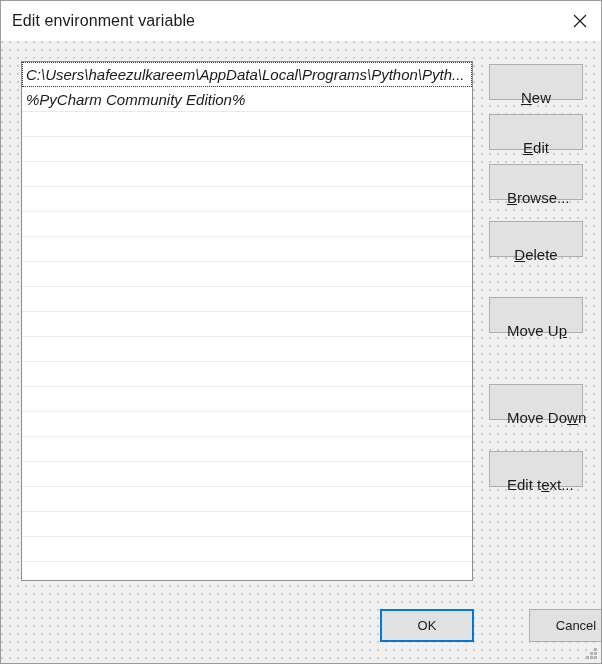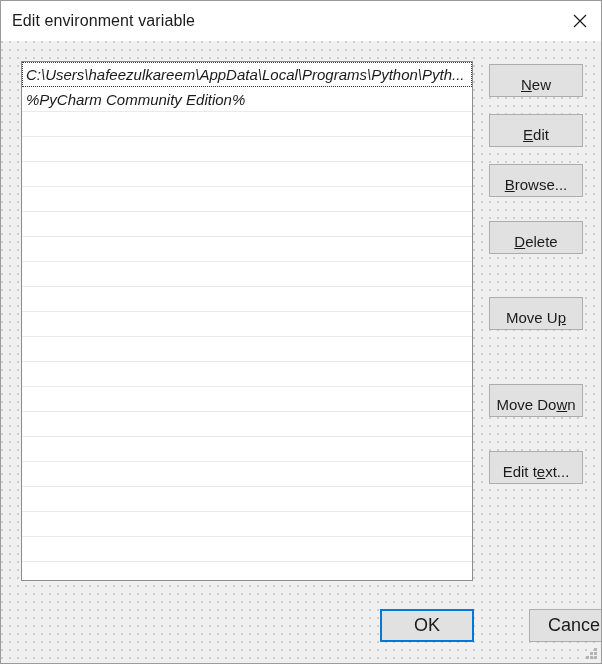--- a/index.html
+++ b/index.html
@@ -115,21 +115,21 @@
     height: 33px;
     box-sizing: border-box;
     background: #e1e1e1;
     border: 1px solid #adadad;
     color: #1b1b1b;
     font-family: "Liberation Sans", sans-serif;
     font-size: 15px;
     line-height: 31px;
     text-align: center;
     cursor: default;
-    padding: 4px;
+    padding: 17px;
     white-space: nowrap;
   }
   .side-btn .acc { text-decoration: underline; }
 
   #btn-new       { top: 63px; }
   #btn-edit      { top: 113px; }
   #btn-browse    { top: 163px; }
   #btn-delete    { top: 213px; margin-top: 7px; }
   #btn-move-up   { top: 296px; }
   #btn-move-down { top: 338px; margin-top: 45px; }
@@ -138,21 +138,21 @@
   
   .bottom-btn {
     position: absolute;
     width: 94px;
     height: 33px;
     box-sizing: border-box;
     background: #e1e1e1;
     border: 1px solid #adadad;
     color: #1b1b1b;
     font-family: "Liberation Sans", sans-serif;
-    font-size: 18px;
+    font-size: 13px;
     line-height: 31px;
     text-align: center;
     cursor: default;
     padding: 0;
     white-space: nowrap;
   }
   #btn-ok {
     left: 379px;
     top: 608px;
     border: 2px solid #0078d7;

